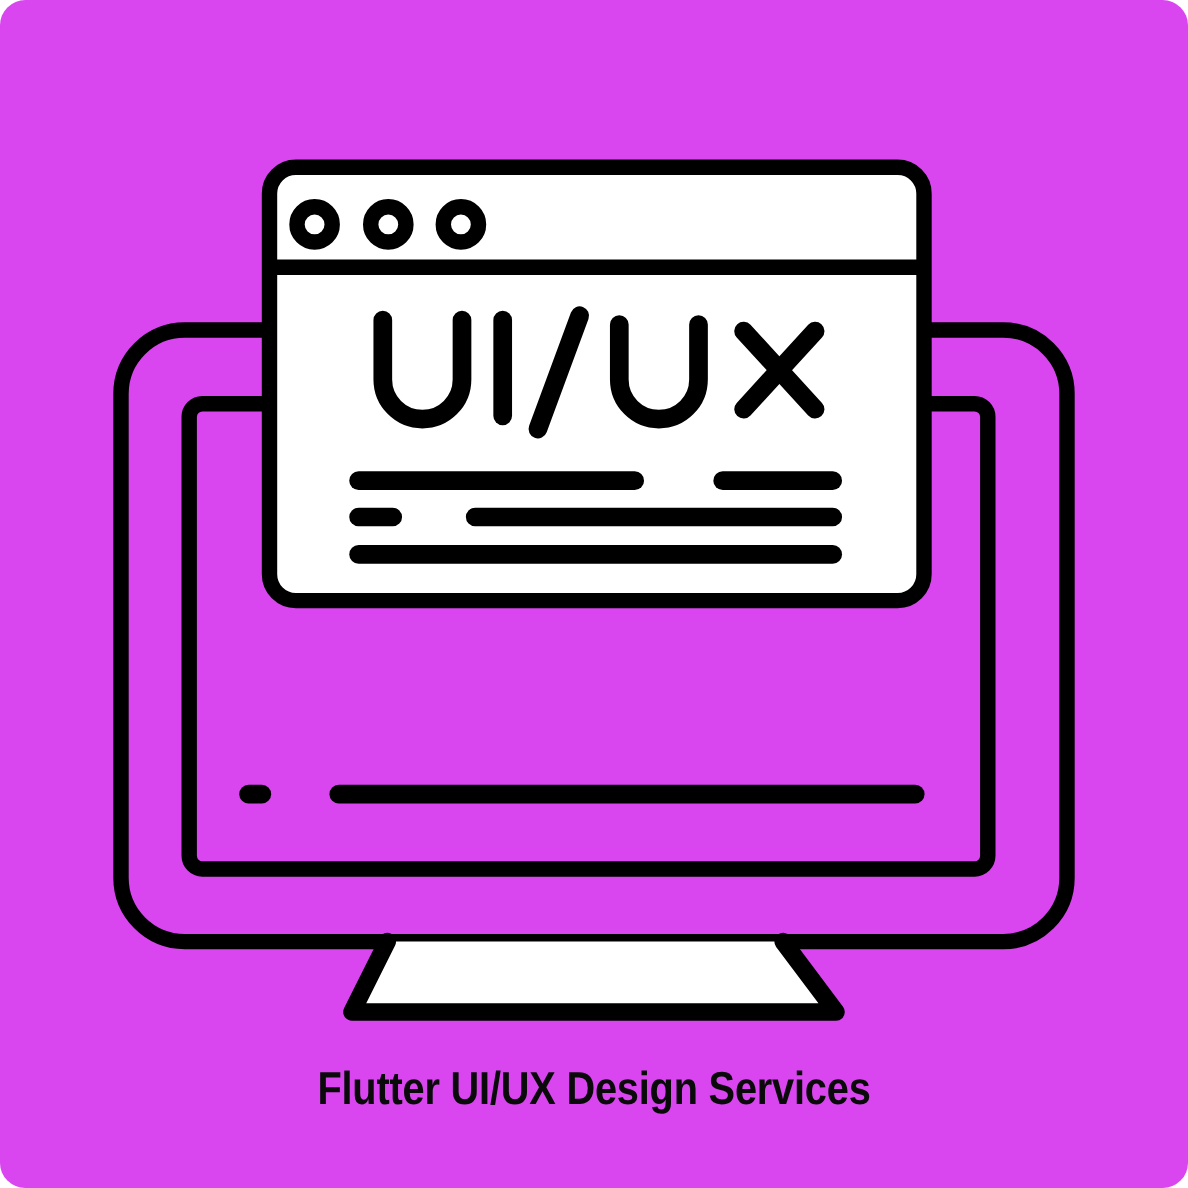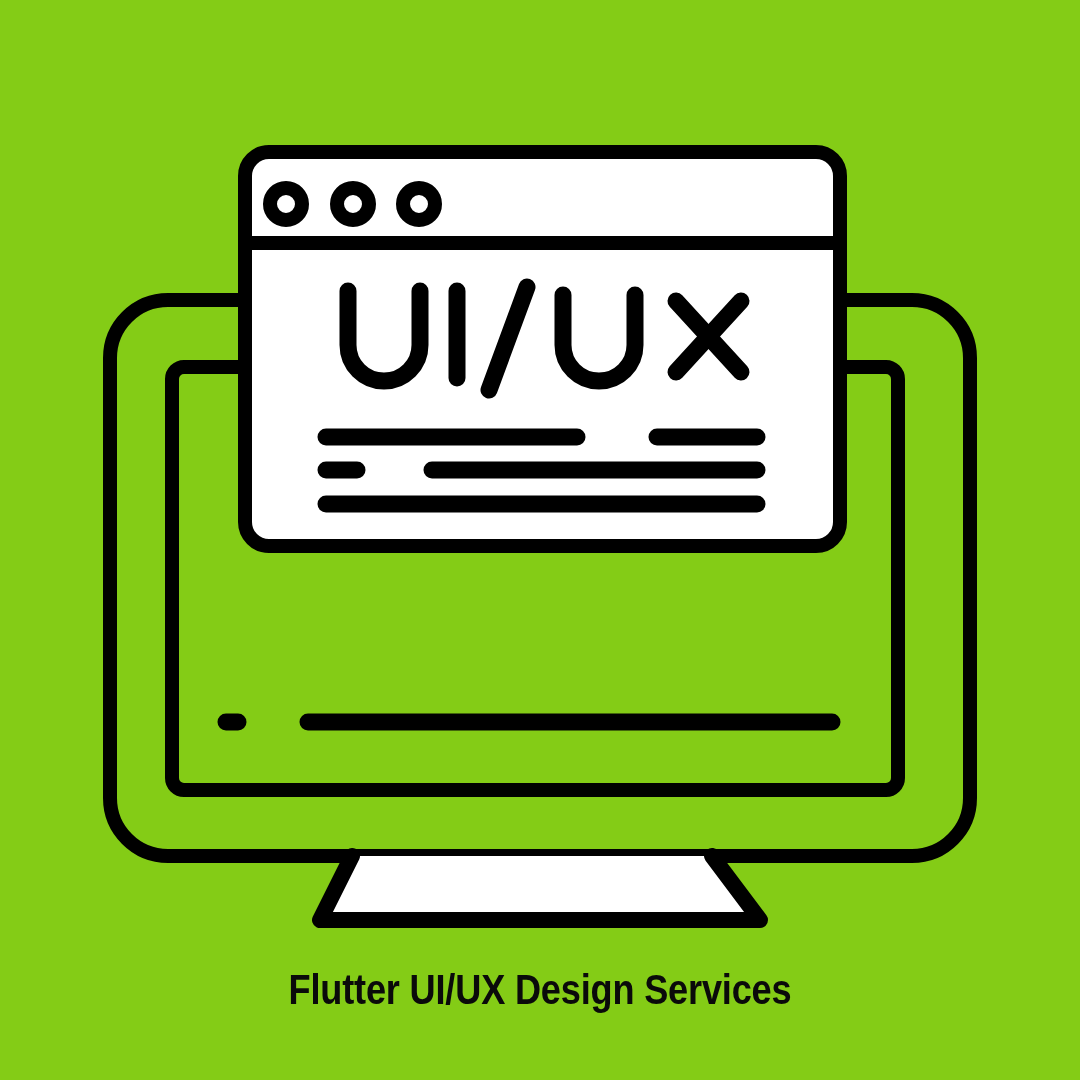--- a/index.html
+++ b/index.html
@@ -11,22 +11,23 @@
   body {
     width: 1080px;
     height: 1080px;
     font-family: "Liberation Sans", sans-serif;
     overflow: hidden;
   }
   #card {
     position: relative;
     width: 1080px;
     height: 1080px;
-    background: #84cc16;
+    background: #d946ef;
     display: block;
+    border-radius: 23px;
   }
   #illustration {
     position: absolute;
     left: 0;
     top: 0;
     width: 1080px;
     height: 1080px;
     display: block;
   }
   #caption {

